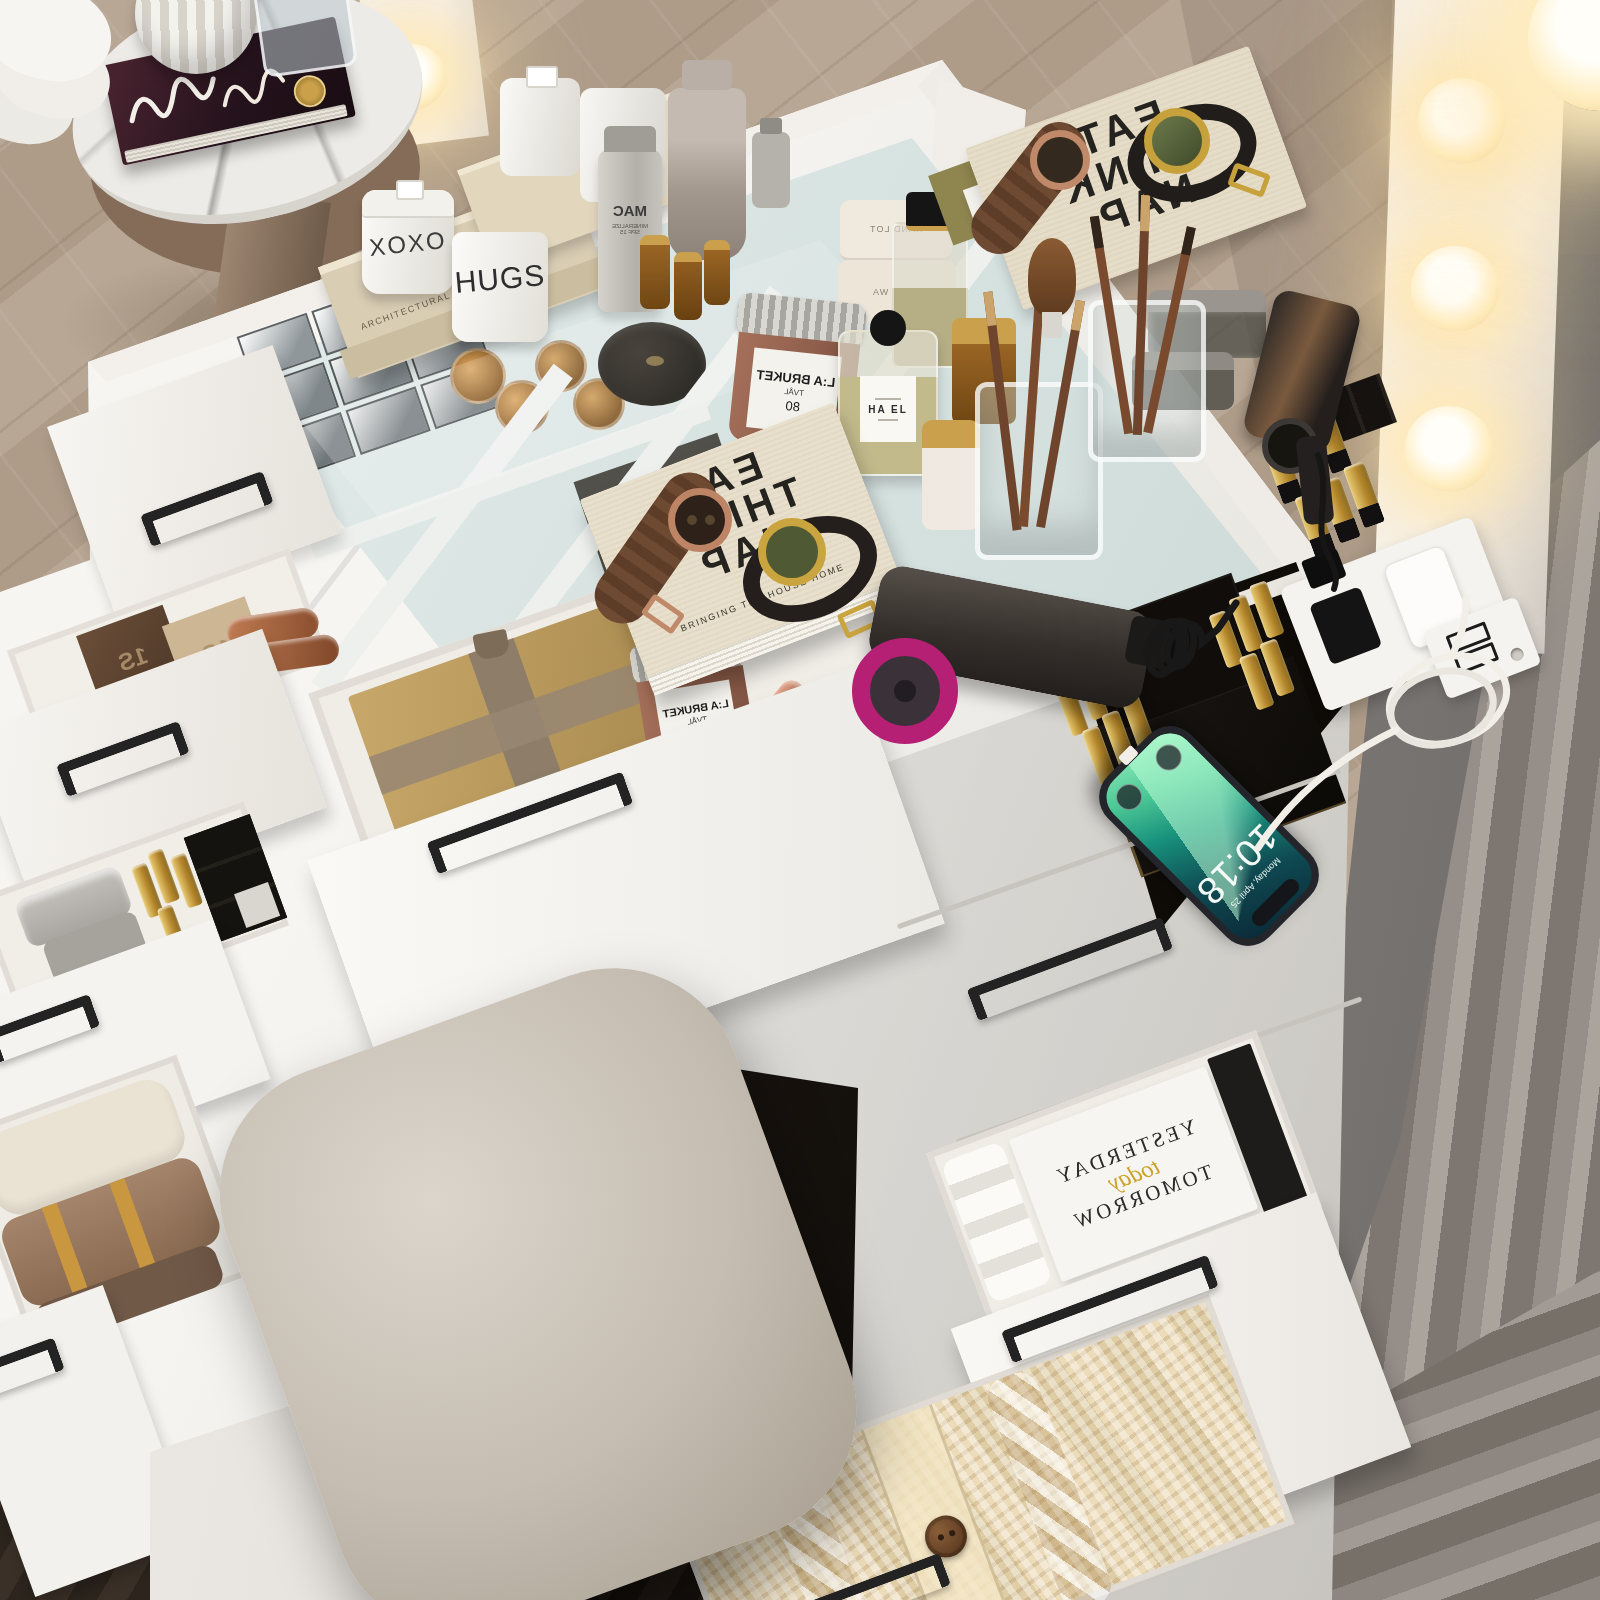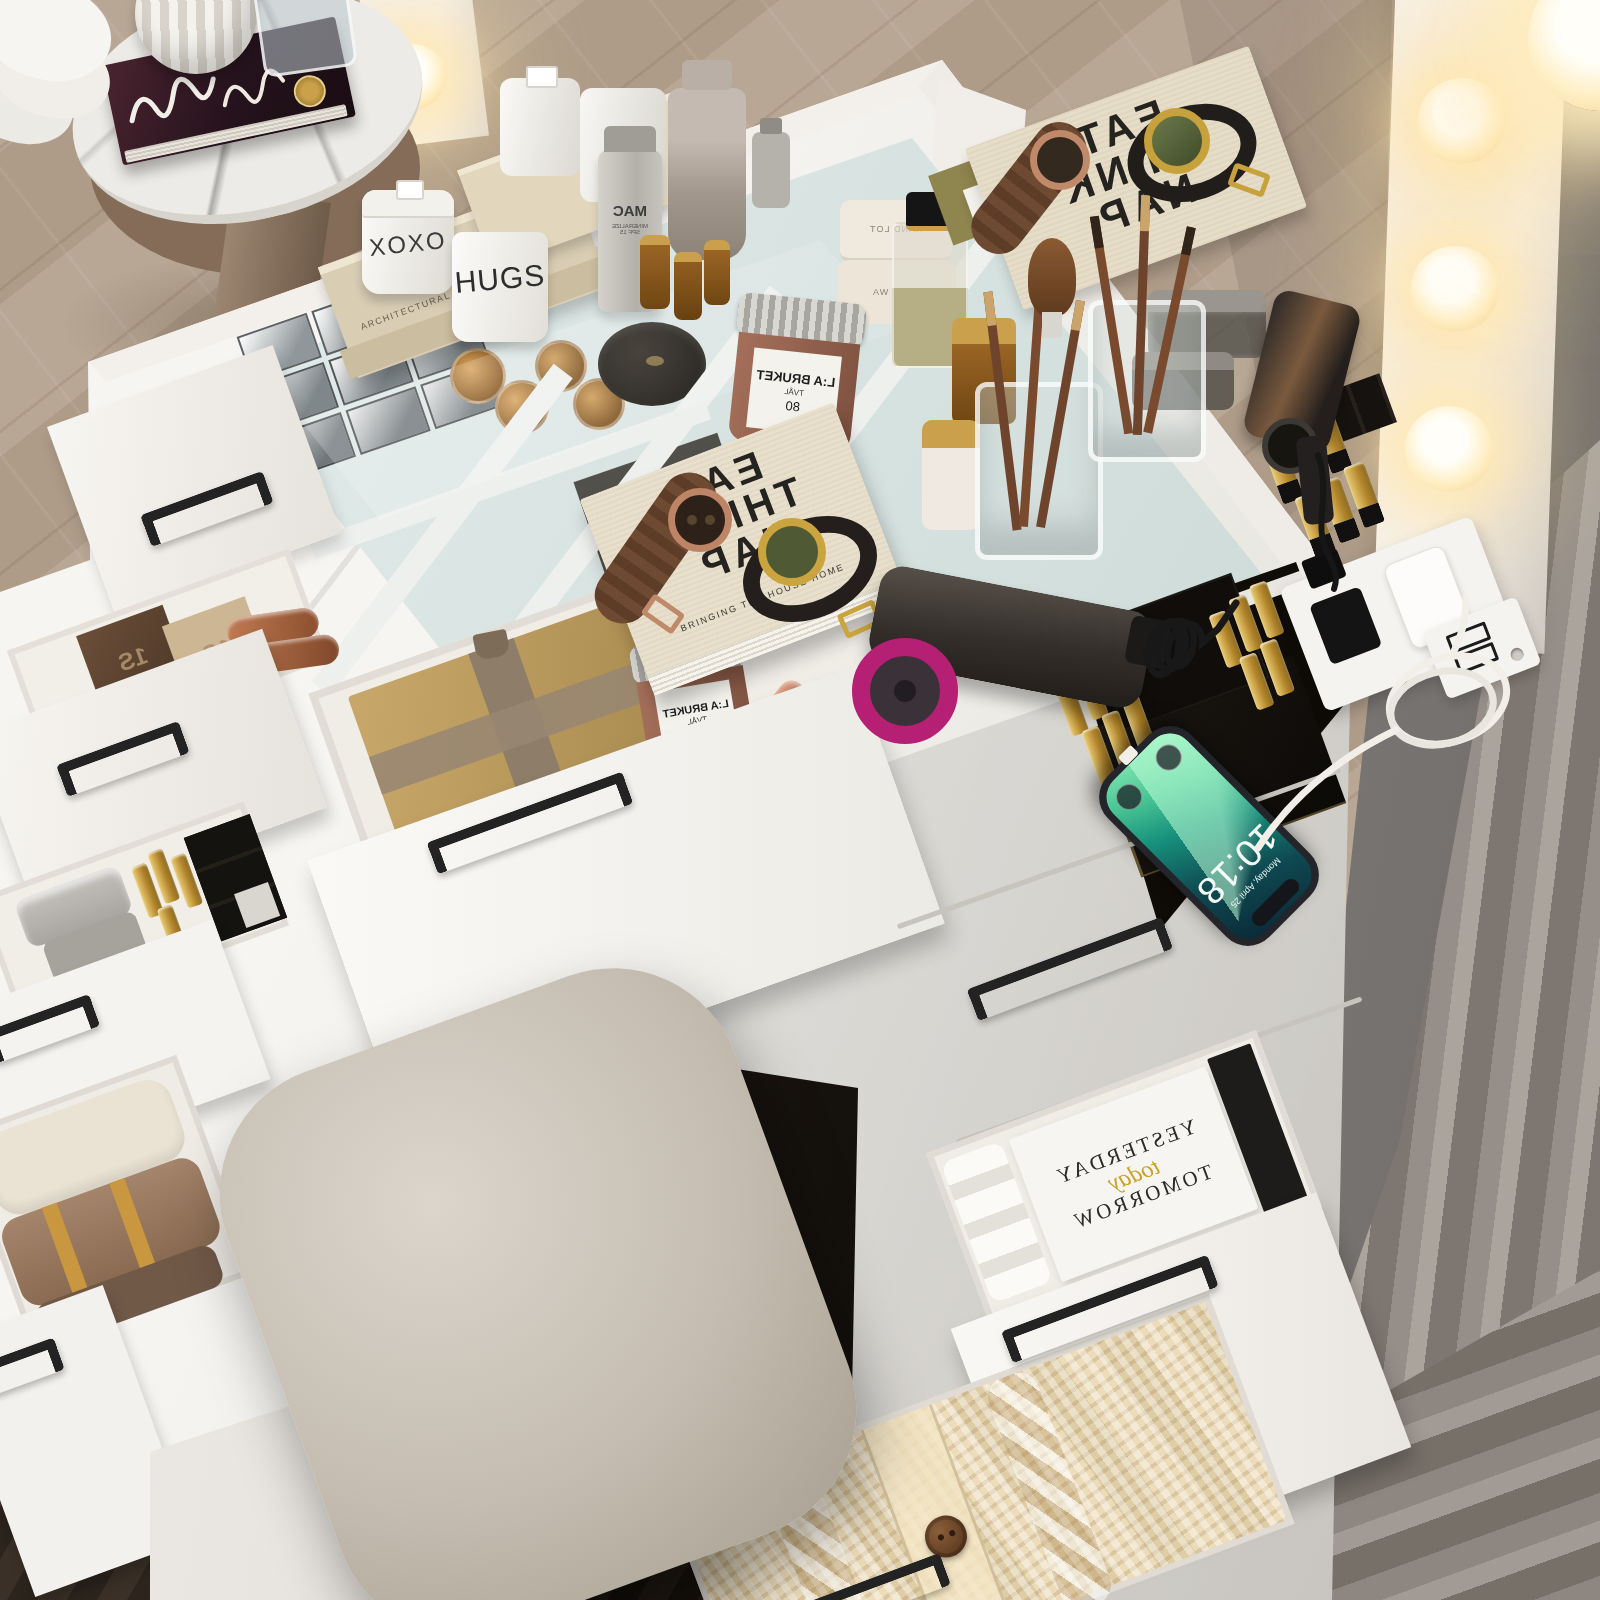--- a/index.html
+++ b/index.html
@@ -274,20 +274,28 @@
     <div class="abs" style="left:20px;top:54px;width:88px;height:80px;background:#f4f2ec;display:flex;flex-direction:column;align-items:center;justify-content:center;gap:2px;">
       <span class="mirror-text" style="font-weight:bold;font-size:13px;color:#1d1d1d;white-space:nowrap;">L:A BRUKET</span>
       <span class="mirror-text" style="font-size:8px;color:#3a3a3a;">TVÅL</span>
       <span class="mirror-text" style="font-size:13px;color:#1d1d1d;">80</span>
     </div>
   </div>
 
   <div class="abs" style="z-index:12;left:892px;top:222px;width:72px;height:142px;border-radius:8px;background:linear-gradient(180deg,rgba(222,219,204,.65) 0 45%,#b6ae85 45%);border:2px solid rgba(255,255,255,.55);">
     <div class="abs" style="left:12px;top:-32px;width:48px;height:34px;border-radius:6px;background:#151515;border-bottom:5px solid #caa04c;"></div>
   </div>
+  <div class="abs" style="z-index:12;left:838px;top:330px;width:96px;height:142px;border-radius:12px;background:linear-gradient(180deg,rgba(225,222,206,.7) 0 32%,#c3ba8c 32%);border:2px solid rgba(255,255,255,.55);box-shadow:0 8px 12px rgba(0,0,0,.18);">
+    <div class="abs" style="left:30px;top:-22px;width:36px;height:36px;border-radius:50%;background:#151515;"></div>
+    <div class="abs" style="left:20px;top:44px;width:56px;height:66px;background:#faf8f3;display:flex;flex-direction:column;align-items:center;justify-content:center;gap:4px;">
+      <div style="width:26px;height:2px;background:#b9b4a8;"></div>
+      <span style="font-size:10px;font-weight:bold;letter-spacing:2px;color:#2a2a2a;">HA EL</span>
+      <div style="width:20px;height:2px;background:#b9b4a8;"></div>
+    </div>
+  </div>
   <div class="abs" style="z-index:12;left:952px;top:318px;width:64px;height:106px;border-radius:8px;background:linear-gradient(#9a6524,#6f4613);border-top:26px solid #caa04c;box-sizing:border-box;"></div>
   <div class="abs" style="z-index:12;left:922px;top:420px;width:58px;height:110px;border-radius:10px;background:#efe9e2;border-top:28px solid #caa04c;box-sizing:border-box;"></div>
 
   <div class="abs" style="z-index:12;left:1148px;top:290px;width:118px;height:68px;border-radius:10px;background:rgba(75,75,70,.75);border-top:22px solid #9a958e;box-sizing:border-box;box-shadow:inset 4px 0 6px rgba(255,255,255,.25);"></div>
   <div class="abs" style="z-index:12;left:1132px;top:352px;width:102px;height:58px;border-radius:10px;background:rgba(70,70,66,.75);border-top:18px solid #8f8a83;box-sizing:border-box;"></div>
 
   <div class="abs" style="z-index:12;left:938px;top:158px;width:92px;height:74px;transform:rotate(-20deg);background:#8f854f;"></div>
   <div class="abs" style="z-index:12;left:962px;top:140px;width:286px;height:46px;transform:rotate(-20deg);background:#f3f1ec;box-shadow:0 6px 8px rgba(0,0,0,.15);"></div>
   <div class="abs" style="z-index:12;left:985px;top:92px;width:302px;height:172px;transform:rotate(-20deg);background:#e6ddc8;background-image:repeating-linear-gradient(0deg,rgba(160,140,100,.08) 0 2px,transparent 2px 5px);border-radius:4px;box-shadow:0 10px 14px rgba(0,0,0,.2);">
     <div class="mirror-text" style="position:absolute;left:0;top:14px;width:302px;text-align:center;font-weight:bold;line-height:.95;letter-spacing:5px;color:#25231f;">

